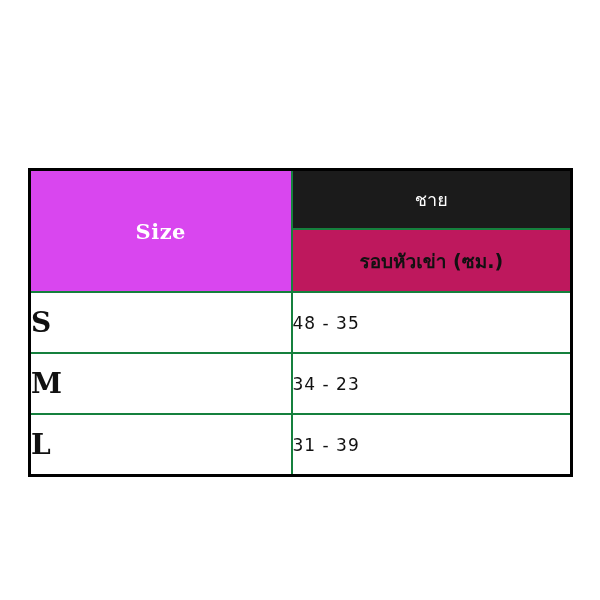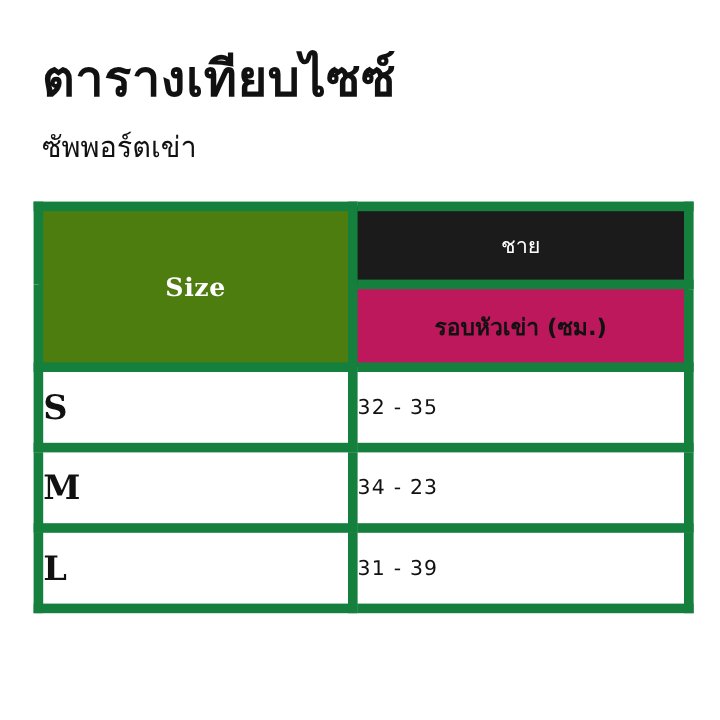--- a/index.html
+++ b/index.html
@@ -47,26 +47,26 @@
     position: absolute;
     left: 28px;
     top: 168px;
     width: 542px;
     border-collapse: collapse;
     table-layout: fixed;
     border: 3px solid #000000;
   }
   table.size-table th,
   table.size-table td {
-    border: 8px solid #15803d;
+    border: 2px solid #15803d;
     vertical-align: middle;
     padding: 0;
   }
   th.size-th {
-    background: #4d7c0f;
+    background: #d946ef;
     color: #ffffff;
     font-family: "DejaVu Serif", "Liberation Serif", serif;
     font-size: 21px;
     font-weight: 700;
     letter-spacing: 0.5px;
   }
   th.group-th {
     background: #1b1b1b;
     color: #ffffff;
     font-size: 18px;
@@ -97,42 +97,40 @@
     font-weight: 400;
     letter-spacing: 1px;
     font-family: "DejaVu Sans", sans-serif;
   }
 </style>
 </head>
 <body>
 
 <div class="page">
 
-  <h1 class="page-title">ตารางเทียบไซซ์</h1>
 
-  <div class="page-subtitle">ซัพพอร์ตเข่า</div>
 
   <table class="size-table">
     <colgroup>
       <col style="width: 262px;">
       <col style="width: 280px;">
     </colgroup>
     <thead>
       <tr>
         <th class="size-th" rowspan="2">Size</th>
         <th class="group-th">ชาย</th>
       </tr>
       <tr>
         <th class="measure-th">รอบหัวเข่า (ซม.)</th>
       </tr>
     </thead>
     <tbody>
       <tr>
         <td class="size-td">S</td>
-        <td class="range-td">32 - 35</td>
+        <td class="range-td">48 - 35</td>
       </tr>
       <tr>
         <td class="size-td">M</td>
         <td class="range-td">34 - 23</td>
       </tr>
       <tr>
         <td class="size-td">L</td>
         <td class="range-td">31 - 39</td>
       </tr>
     </tbody>

